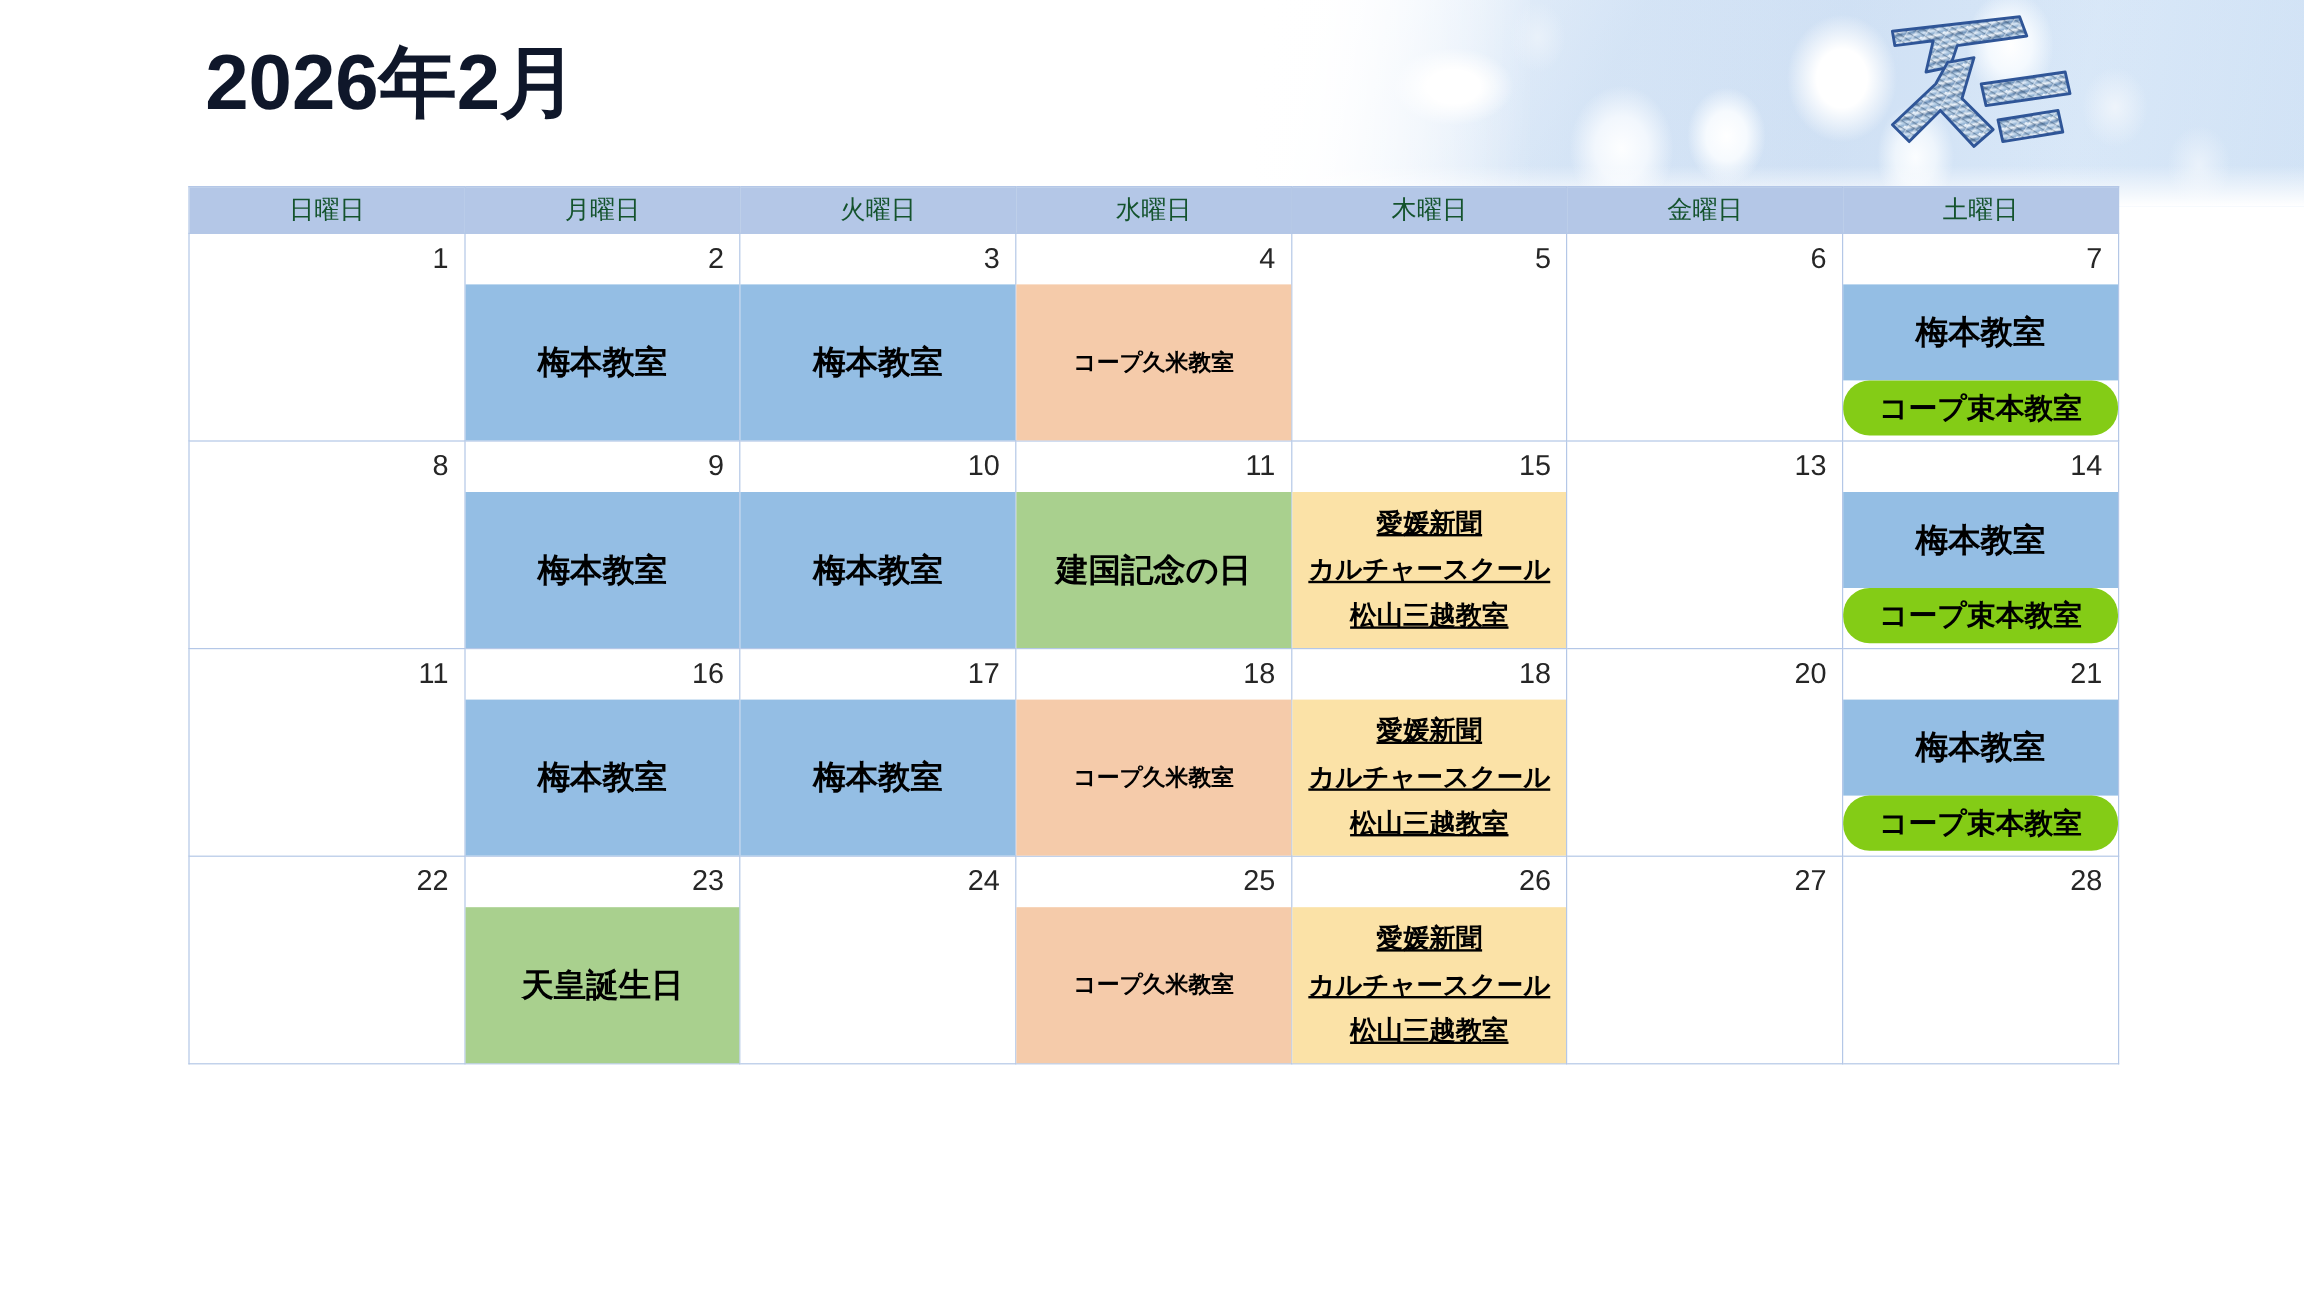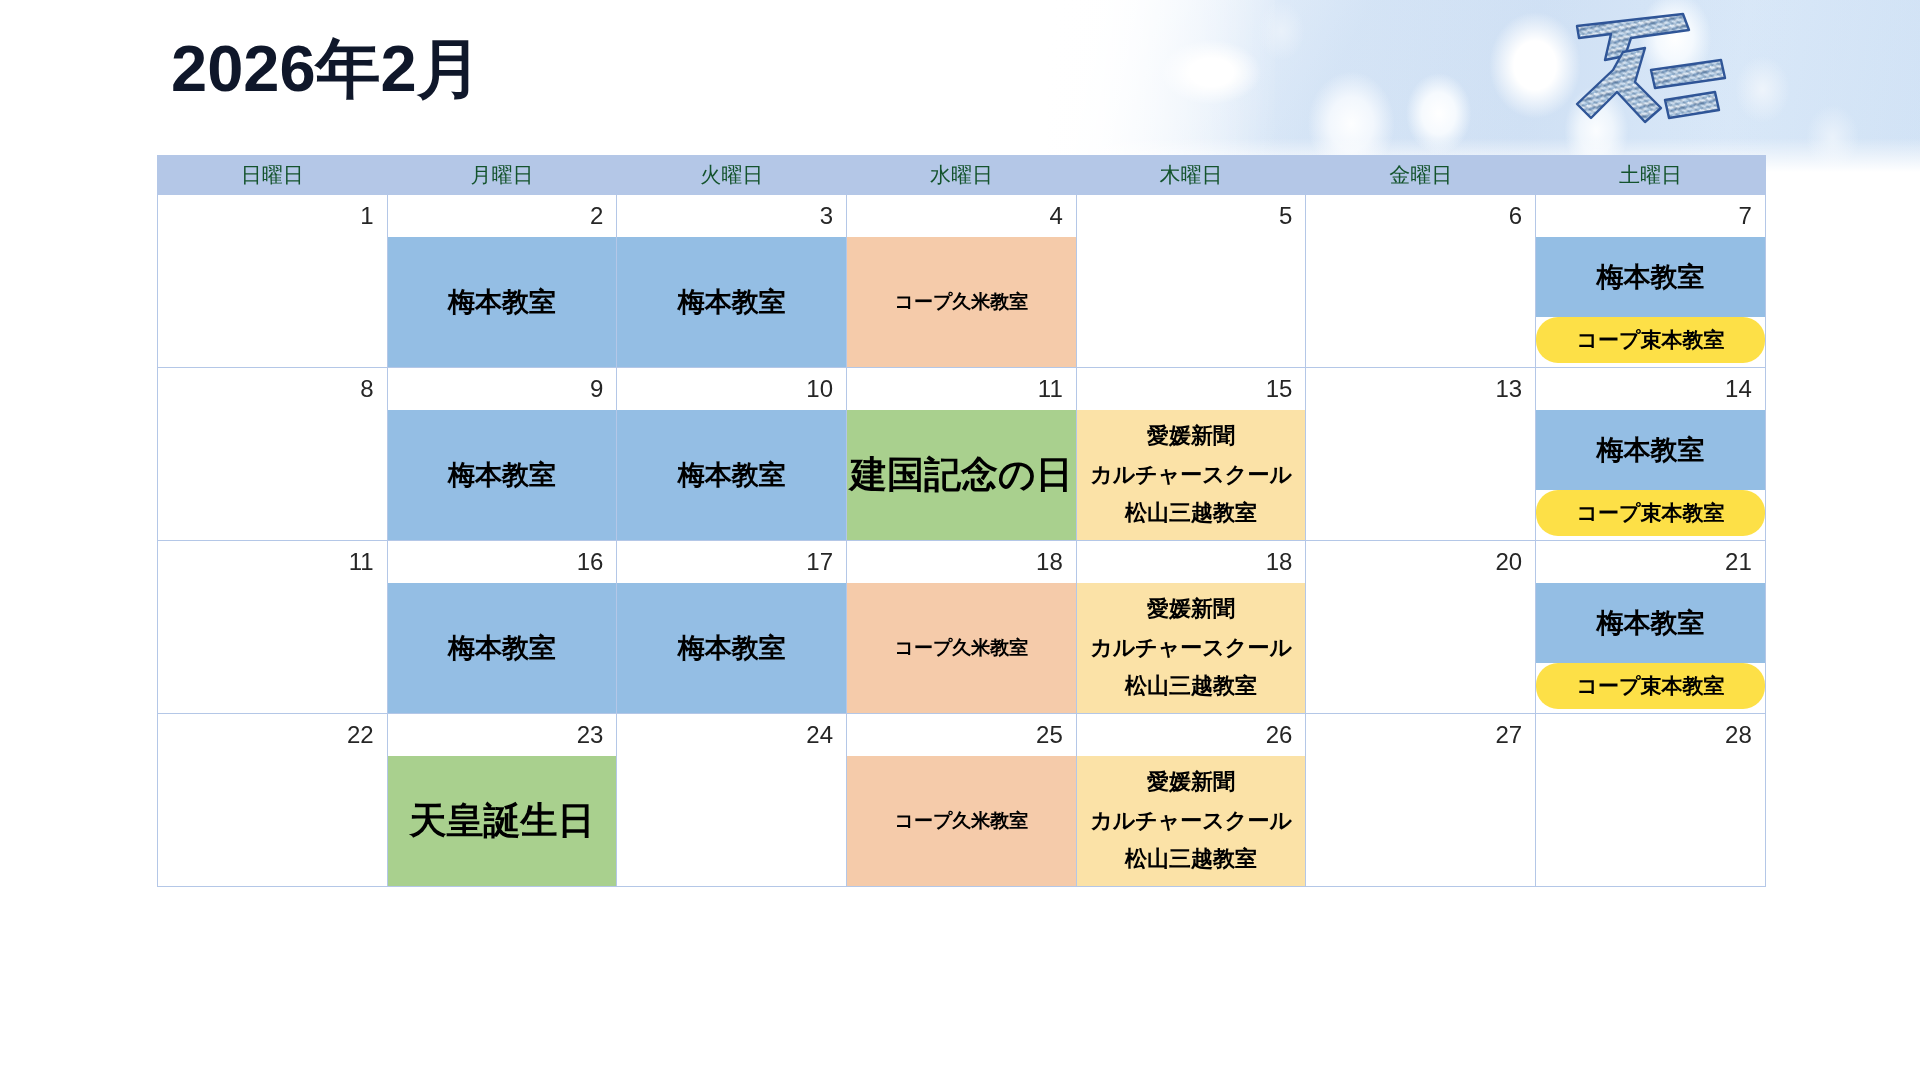--- a/index.html
+++ b/index.html
@@ -141,38 +141,39 @@
     justify-content: center;
     text-align: center;
     font-weight: bold;
     color: #000000;
     box-sizing: border-box;
   }
 
   
   .ev-blue     { background: #94BEE4; font-size: 27px; }
   .ev-peach    { background: #F5CBAA; font-size: 19px; }
-  .ev-green    { background: #A9D08E; font-size: 37px; }
-  .ev-yellow   { background: #fde047; font-size: 21px; border-radius: 22px; }
+  .ev-green    { background: #A9D08E; font-size: 27px; }
+  .ev-yellow   { background: #84cc16; font-size: 24px; border-radius: 22px; }
 
   .ev-grow   { flex: 1 1 auto; }
   .ev-h80    { flex: 0 0 80px; }
   .ev-h46    { flex: 0 0 46px; }
 
   .ev-gold-stack {
     background: #FBE2A7;
     flex: 1 1 auto;
     display: flex;
     flex-direction: column;
     justify-content: space-evenly;
     align-items: center;
     font-weight: bold;
     color: #000000;
     font-size: 22px;
     line-height: 1.1;
+    text-decoration: underline;
   }
   .ev-gold-stack .gl { display: block; }
 </style>
 </head>
 <body>
 
 <div class="banner">
   <div class="banner-photo"></div>
   <div class="banner-fade-left"></div>
   <div class="banner-fade-bottom"></div>

